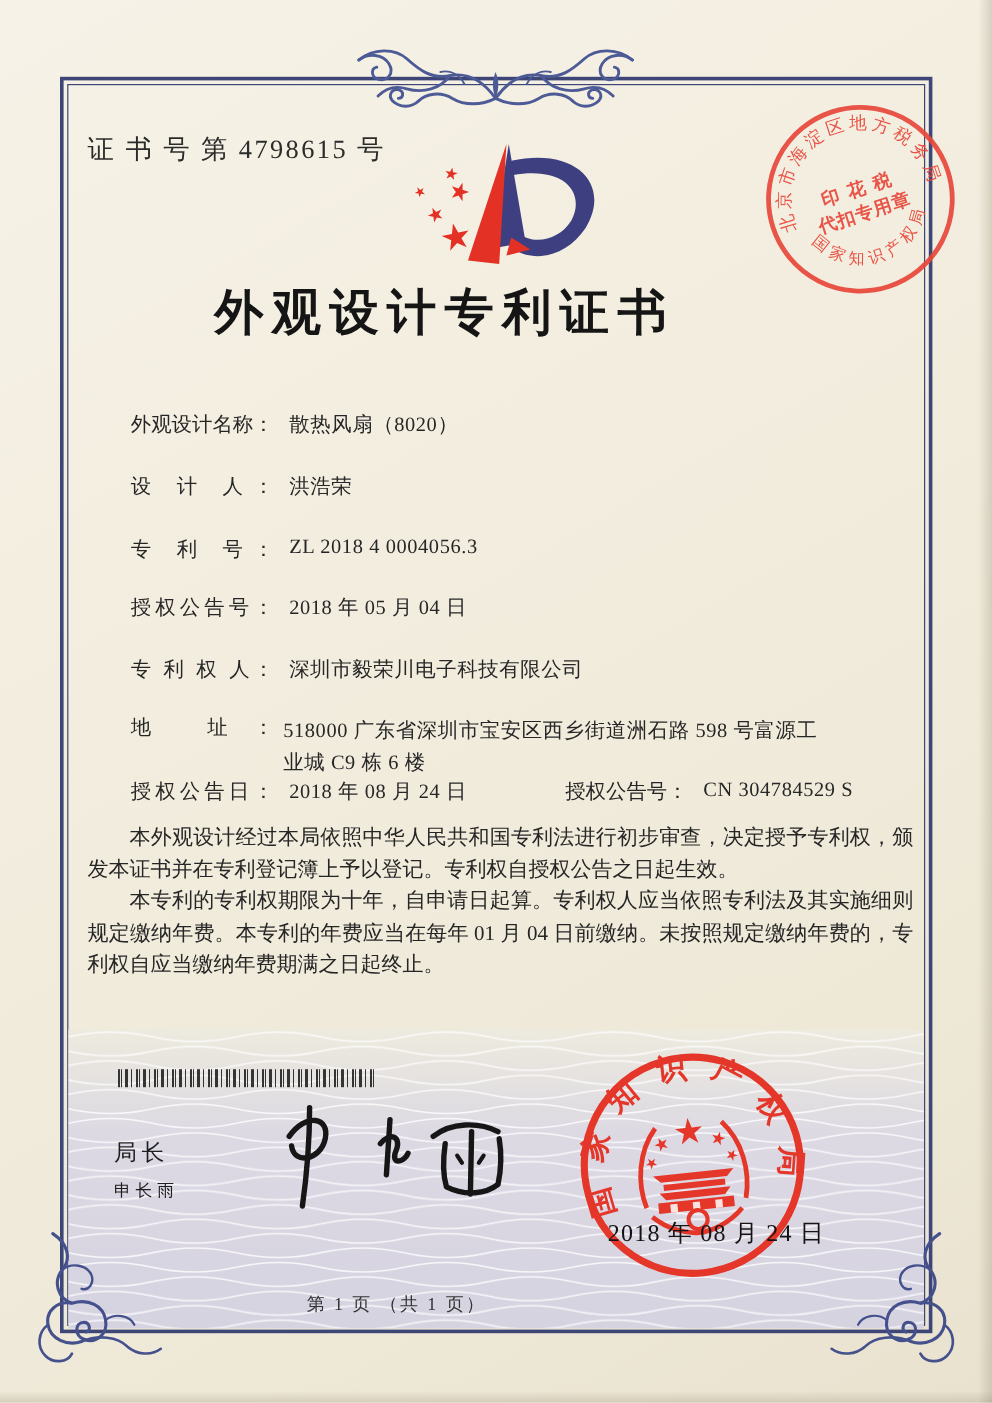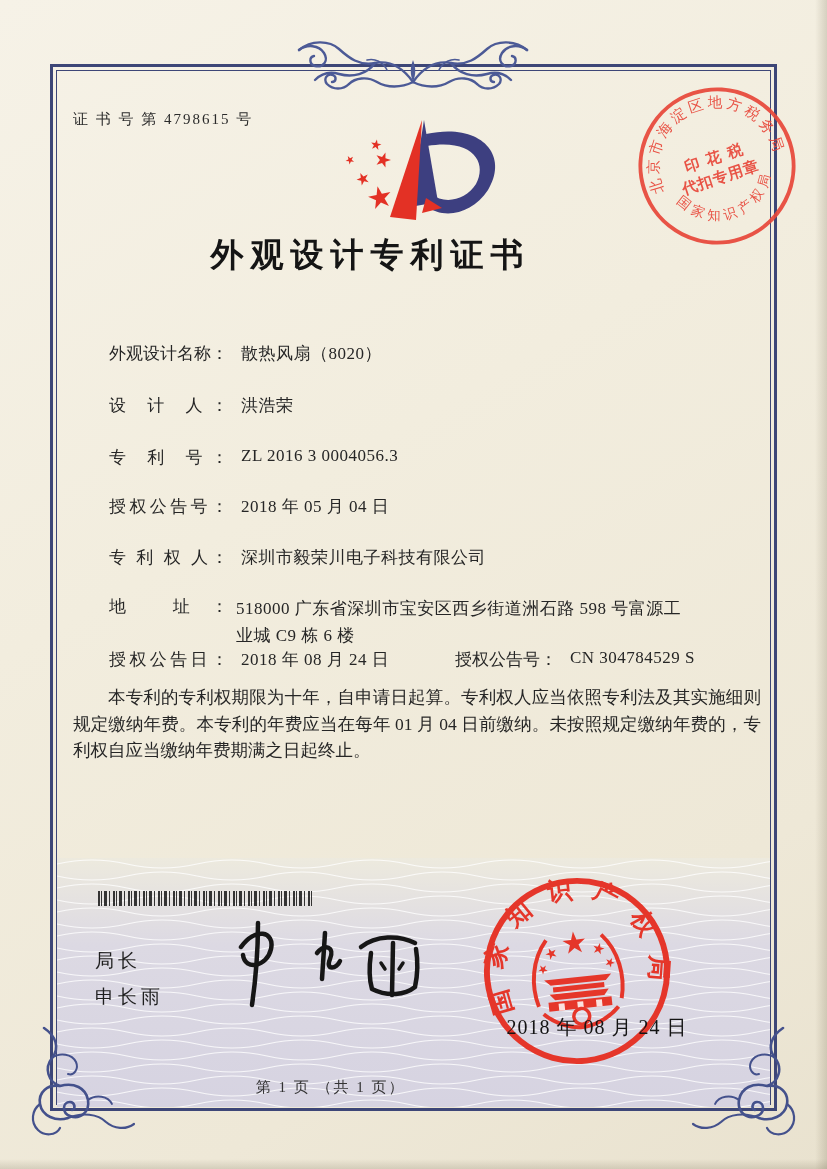--- a/index.html
+++ b/index.html
@@ -11,43 +11,43 @@
   .edge-right{position:absolute;right:0;top:0;width:12px;height:100%;
     background:linear-gradient(90deg,rgba(0,0,0,0),rgba(110,100,75,.22));}
   .edge-bottom{position:absolute;left:0;bottom:0;width:100%;height:10px;
     background:linear-gradient(180deg,rgba(0,0,0,0),rgba(110,100,75,.20));}
   .frame-outer{position:absolute;left:50px;top:64px;width:727px;height:1047px;
     box-sizing:border-box;border:3px solid #3d4677;}
   .frame-inner{position:absolute;left:3px;top:3px;right:3px;bottom:3px;border:1px solid #3d4677;}
   .band{position:absolute;left:57px;top:858px;width:713px;height:249px;
     background:linear-gradient(180deg,#edeade 0%,#dcd9e3 35%,#d6d3e1 100%);}
   .band svg{position:absolute;left:0;top:0;}
-  .cert-number{position:absolute;left:73px;top:110px;font-size:15px;letter-spacing:2px;color:#2b2b2b;}
+  .cert-number{position:absolute;left:73px;top:110px;font-size:22px;letter-spacing:2px;color:#2b2b2b;}
   .title{position:absolute;left:0;top:233px;width:741px;text-align:center;
-    font-size:33px;font-weight:bold;letter-spacing:7px;color:#151515;}
+    font-size:41px;font-weight:bold;letter-spacing:7px;color:#151515;}
   .logo{position:absolute;left:330px;top:112px;}
   .tax-stamp{position:absolute;left:628px;top:77px;opacity:.92;}
   .fields{position:absolute;left:73px;top:0;width:700px;font-size:17px;color:#262626;}
   .frow{position:absolute;left:0;white-space:nowrap;}
   .flabel{display:inline-block;width:119px;text-align:justify;text-align-last:justify;
     vertical-align:top;margin-left:36px;}
   .fvalue{display:inline-block;margin-left:13px;letter-spacing:.5px;vertical-align:top;}
   .addr-lines{display:inline-block;margin-left:8px;letter-spacing:.5px;vertical-align:top;line-height:27px;white-space:normal;width:565px;}
   .frow.r0{top:342px}.frow.r1{top:394px}.frow.r2{top:446px}.frow.r3{top:495px}
   .frow.r4{top:546px}.frow.r5{top:595px}.frow.r6{top:648px}
-  .fgroup2{position:absolute;left:382px;top:0;white-space:nowrap;}
+  .fgroup2{position:absolute;left:398px;top:0;white-space:nowrap;}
   .paras{position:absolute;left:73px;top:684px;width:688px;font-size:17.5px;
     line-height:26.5px;text-align:justify;color:#262626;}
   .paras p{margin:0;text-indent:2em;}
   .barcode{position:absolute;left:98px;top:891px;width:214px;height:15px;opacity:.88;
     background:repeating-linear-gradient(90deg,#1c1c1c 0 2px,transparent 2px 3px,
       #1c1c1c 3px 4px,transparent 4px 6px,#1c1c1c 6px 9px,transparent 9px 11px,
       #1c1c1c 11px 12px,transparent 12px 15px);}
   .director-label{position:absolute;left:95px;top:948px;font-size:19px;letter-spacing:4px;color:#1e1e1e;font-family:Liberation Serif, serif;}
-  .director-name{position:absolute;left:95px;top:984px;font-size:19px;letter-spacing:4px;color:#1e1e1e;font-family:Liberation Mono, monospace;}
+  .director-name{position:absolute;left:95px;top:984px;font-size:14px;letter-spacing:4px;color:#1e1e1e;font-family:Liberation Mono, monospace;}
   .signature{position:absolute;left:213px;top:915px;}
   .seal{position:absolute;left:478px;top:872px;}
   .seal-date{position:absolute;left:492px;top:1014px;width:210px;font-size:20px;
     letter-spacing:1px;color:#141414;text-align:center;}
   .footer-page{position:absolute;left:0;top:1078px;width:661px;text-align:center;
     font-size:15px;letter-spacing:2px;color:#333;}
   .orn-top{position:absolute;left:283px;top:30px;}
   .orn-bl{position:absolute;left:26px;top:1026px;}
   .orn-br{position:absolute;left:691px;top:1026px;transform:scaleX(-1);}
 </style>
@@ -151,40 +151,41 @@
 <div class="title">外观设计专利证书</div>
 
 <div class="fields">
   <div class="frow r0">
     <span class="flabel">外观设计名称：</span><span class="fvalue">散热风扇（8020）</span>
   </div>
   <div class="frow r1">
     <span class="flabel">设 计 人：</span><span class="fvalue">洪浩荣</span>
   </div>
   <div class="frow r2">
-    <span class="flabel">专 利 号：</span><span class="fvalue">ZL 2016 3 0004056.3</span>
+    <span class="flabel">专 利 号：</span><span class="fvalue">ZL 2018 4 0004056.3</span>
   </div>
   <div class="frow r3">
     <span class="flabel">授权公告号：</span><span class="fvalue">2018 年 05 月 04 日</span>
   </div>
   <div class="frow r4">
     <span class="flabel">专 利 权 人：</span><span class="fvalue">深圳市毅荣川电子科技有限公司</span>
   </div>
   <div class="frow r5">
     <span class="flabel">地 址：</span><span class="addr-lines"><span>518000 广东省深圳市宝安区西乡街道洲石路 598 号富源工</span><br><span>业城 C9 栋 6 楼</span></span>
   </div>
   <div class="frow r6">
     <span class="flabel">授权公告日：</span><span class="fvalue">2018 年 08 月 24 日</span>
     <span class="fgroup2">
       <span>授权公告号：</span><span class="fvalue">CN 304784529 S</span>
     </span>
   </div>
 </div>
 
 <div class="paras">
+  <p>本外观设计经过本局依照中华人民共和国专利法进行初步审查，决定授予专利权，颁发本证书并在专利登记簿上予以登记。专利权自授权公告之日起生效。</p>
   <p>本专利的专利权期限为十年，自申请日起算。专利权人应当依照专利法及其实施细则规定缴纳年费。本专利的年费应当在每年 01 月 04 日前缴纳。未按照规定缴纳年费的，专利权自应当缴纳年费期满之日起终止。</p>
 </div>
 
 <div class="barcode"></div>
 
 <div class="director-label">局长</div>
 <div class="director-name">申长雨</div>
 
 <svg class="signature" width="230" height="100" viewBox="0 0 230 100">
   <g fill="none" stroke="#161616" stroke-width="4.5" stroke-linecap="round" stroke-linejoin="round">

